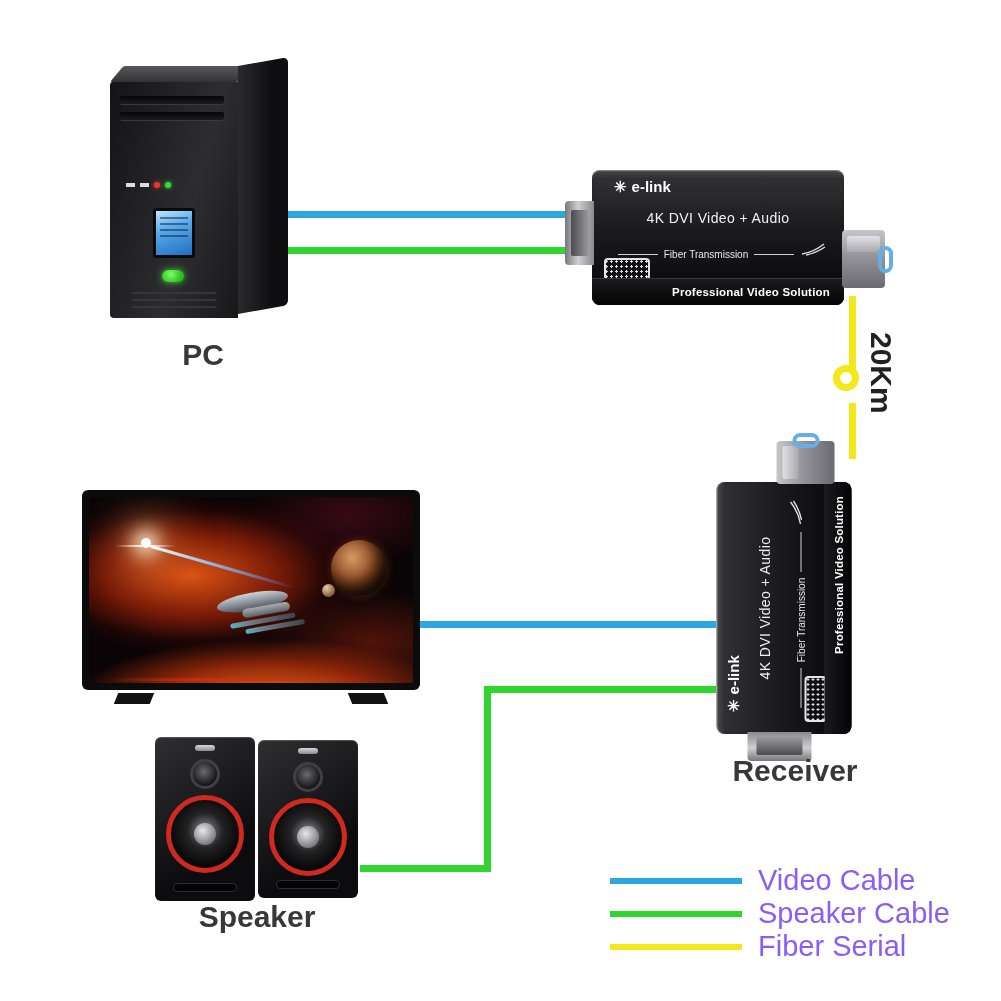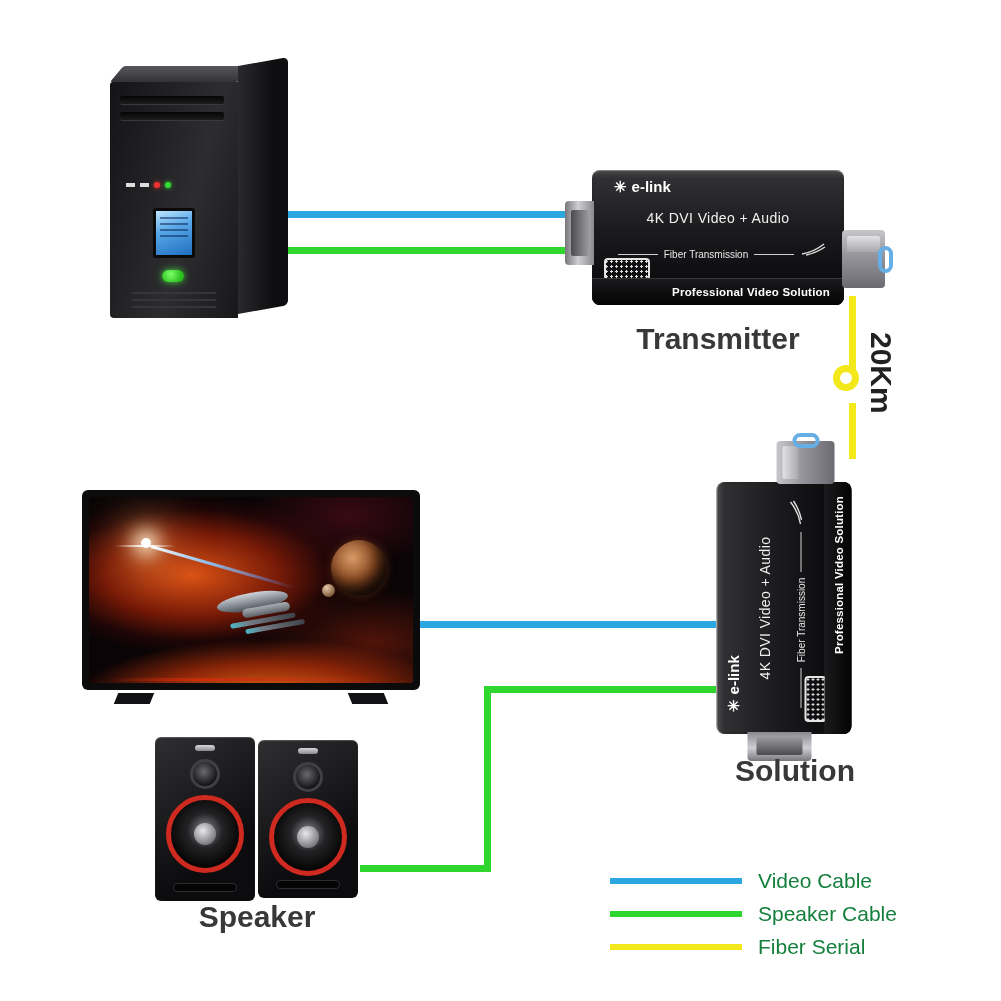--- a/index.html
+++ b/index.html
@@ -155,21 +155,21 @@
   .woofer::after { content:""; position:absolute; left:50%; top:50%; transform:translate(-50%,-50%);
             width:22px; height:22px; border-radius:50%;
             background:radial-gradient(circle at 40% 35%, #e8e8ec, #77777b 75%); }
   .sp-slot { position:absolute; bottom:9px; left:50%; transform:translateX(-50%);
              width:64px; height:9px; border-radius:4px; background:#040405; border:1px solid #2e2e32; }
 
   
   .legend { position:absolute; left:610px; top:864px; z-index:3; }
   .legend-row { display:flex; align-items:center; height:33px; }
   .legend-line { width:132px; height:6px; flex:none; }
-  .legend-label { margin-left:16px; font-size:21px; color:#15803d; white-space:nowrap; }
+  .legend-label { margin-left:16px; font-size:29px; color:#8b5cf6; white-space:nowrap; }
 </style>
 </head>
 <body>
 
 <div id="canvas">
 
   <div class="cable cable-video1" style="background-color: rgb(43, 168, 223);"></div>
   <div class="cable cable-serial1" style="background-color: rgb(46, 214, 46);"></div>
   <div class="cable cable-video2" style="background-color: rgb(43, 168, 223);"></div>
   <div class="cable cable-serial2a" style="background-color: rgb(46, 214, 46);"></div>
@@ -191,20 +191,21 @@
         <span class="io-slot"></span>
         <span class="io-led red"></span>
         <span class="io-led green"></span>
       </div>
       <div class="pc-lcd"></div>
       <div class="pc-btn"></div>
       <div class="pc-vents"></div>
     </div>
   </div>
   <div class="node-label pc-label">
+    <div>PC</div>
   </div>
 
   <div class="transmitter">
     <div class="device">
       <div class="brand">
         <span class="gear">✳</span>
         <span>e-link</span>
       </div>
       <div class="product">4K DVI Video + Audio</div>
       <div class="trans-row">
@@ -219,21 +220,20 @@
       <div class="dvi-icon"></div>
       <div class="bottom-strip">
         <span class="tagline">Professional Video Solution</span>
       </div>
       <div class="dvi-plug"></div>
       <div class="sfp">
         <span class="sfp-bail"></span>
       </div>
     </div>
   </div>
-  <div class="node-label tx-label">Transmitter</div>
 
   <div class="receiver">
     <div class="device">
       <div class="brand">
         <span class="gear">✳</span>
         <span>e-link</span>
       </div>
       <div class="product">4K DVI Video + Audio</div>
       <div class="trans-row">
         <span class="tline"></span>
@@ -247,21 +247,21 @@
       <div class="dvi-icon"></div>
       <div class="bottom-strip">
         <span class="tagline">Professional Video Solution</span>
       </div>
       <div class="dvi-plug"></div>
       <div class="sfp">
         <span class="sfp-bail"></span>
       </div>
     </div>
   </div>
-  <div class="node-label rx-label">Solution</div>
+  <div class="node-label rx-label">Receiver</div>
 
   <div class="tv">
     <div class="tv-frame">
       <div class="tv-screen">
         <div class="star"></div>
         <div class="star-spike"></div>
         <div class="beam"></div>
         <div class="planet"></div>
         <div class="moon"></div>
         <div class="ship">

